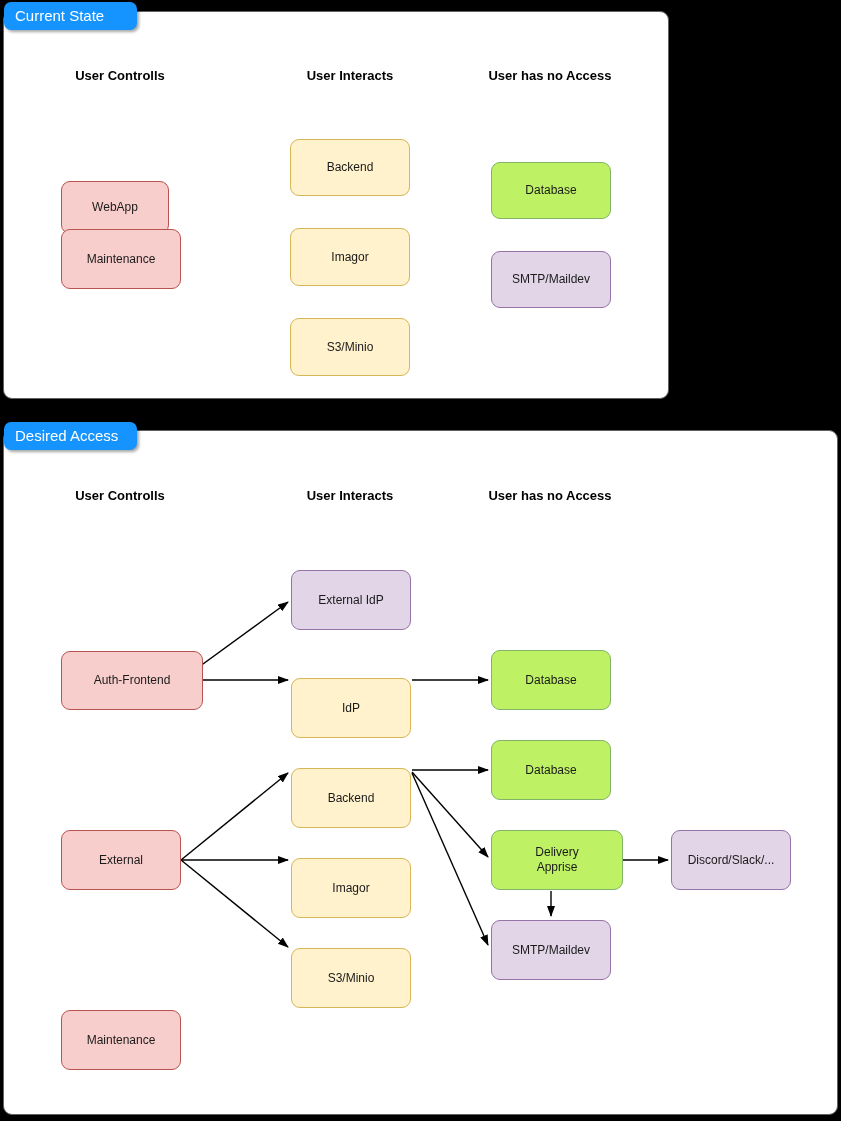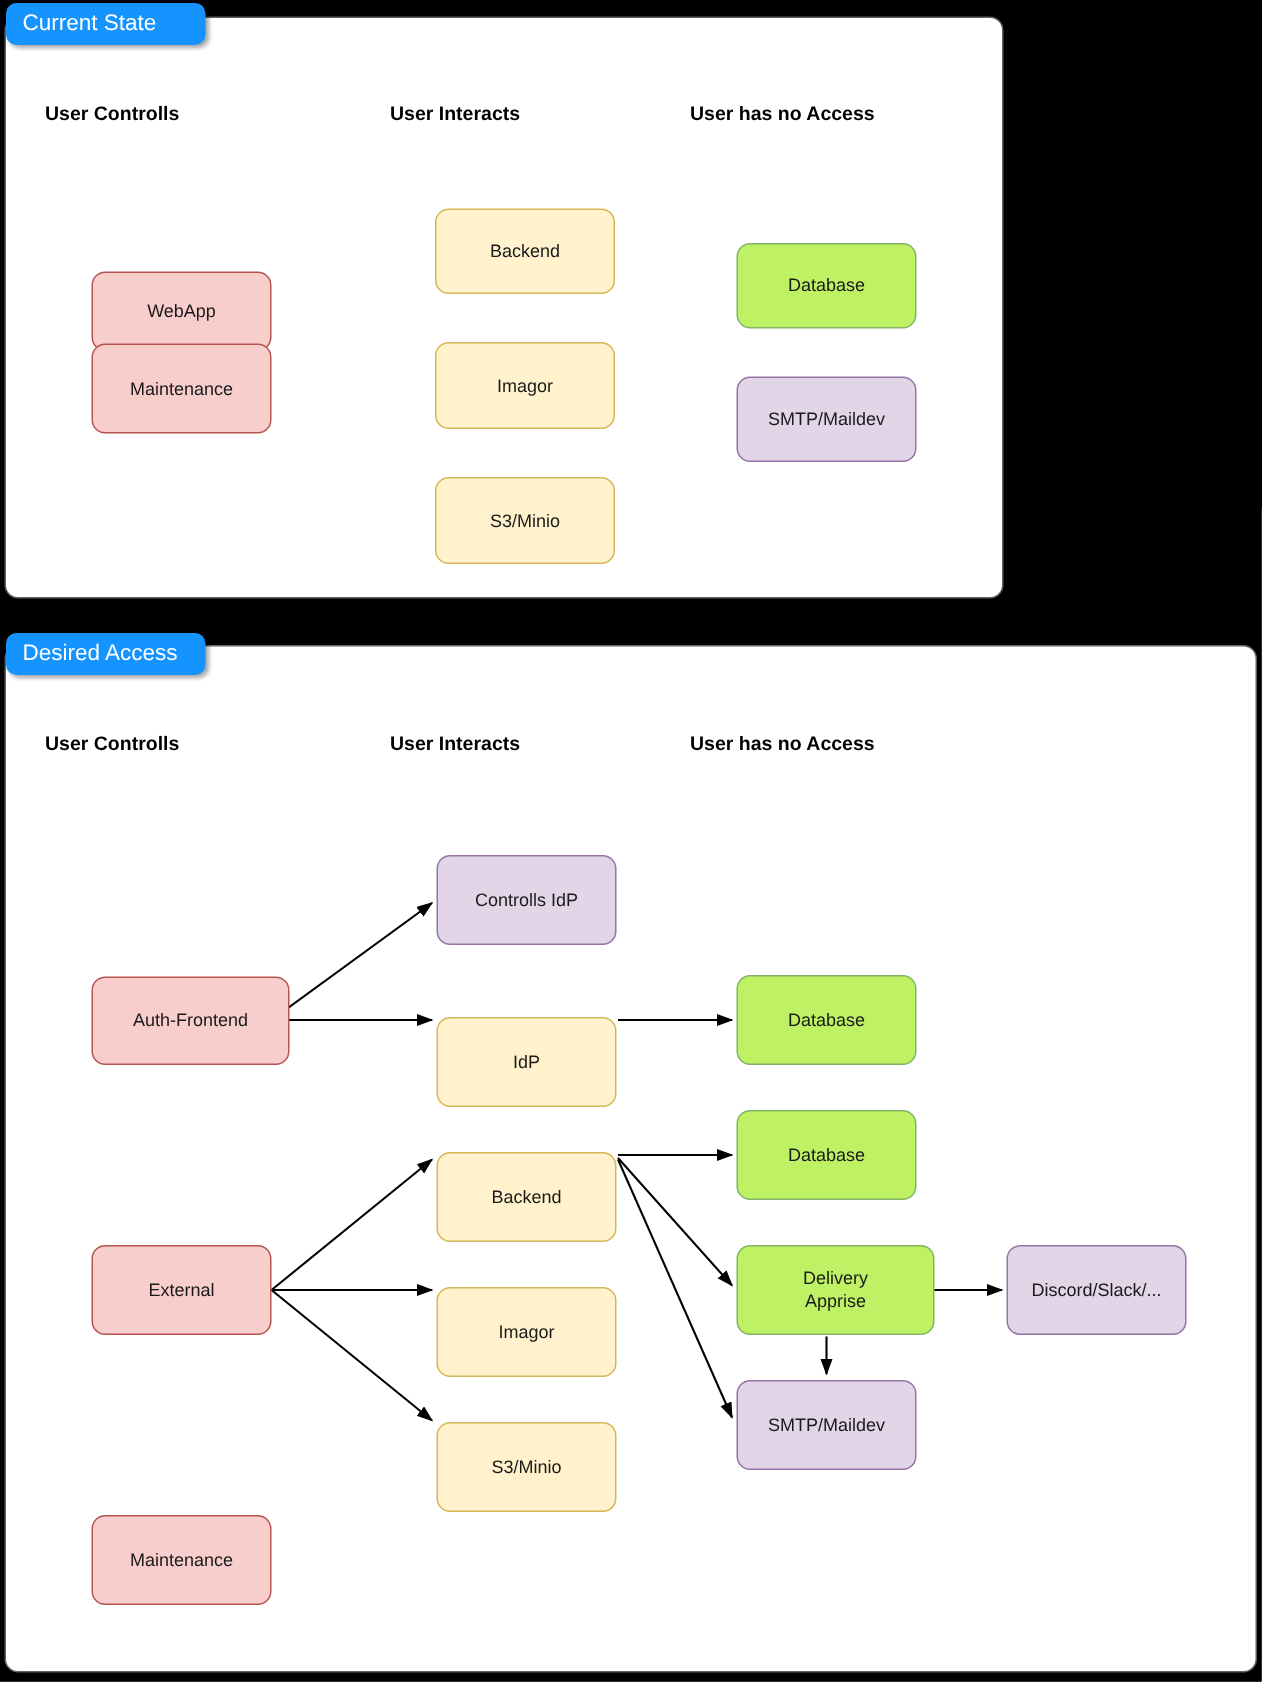--- a/index.html
+++ b/index.html
@@ -31,20 +31,21 @@
     width: 133px;
     padding-left: 11px;
     box-sizing: border-box;
     border-radius: 7px;
     box-shadow: 2px 2px 3px rgba(0,0,0,0.35);
     z-index: 3;
   }
   .col-header {
     position: absolute;
     width: 180px;
+    text-align: center;
     font-weight: bold;
     font-size: 13px;
     color: #000;
     z-index: 2;
   }
   .node {
     position: absolute;
     border-radius: 9px;
     display: flex;
     align-items: center;
@@ -75,40 +76,40 @@
 <div id="page">
 
   <div class="panel" style="left:3px; top:11px; width:666px; height:388px;"></div>
 
   <div class="tab" style="left:4px; top:2px;">Current State</div>
 
   <div class="col-header" style="left:30px; top:68px;">User Controlls</div>
   <div class="col-header" style="left:260px; top:68px;">User Interacts</div>
   <div class="col-header" style="left:460px; top:68px;">User has no Access</div>
 
-  <div class="node red" style="left:61px; top:181px; width:120px; height:53px;">WebApp</div>
+  <div class="node red" style="left:61px; top:181px; width:108px; height:53px;">WebApp</div>
   <div class="node red" style="left:61px; top:229px; width:120px; height:60px;">Maintenance</div>
 
   <div class="node yellow" style="left:290px; top:111px; width:120px; height:57px;">Backend</div>
   <div class="node yellow" style="left:290px; top:200px; width:120px; height:58px;">Imagor</div>
   <div class="node yellow" style="left:290px; top:290px; width:120px; height:58px;">S3/Minio</div>
 
   <div class="node green" style="left:491px; top:162px; width:120px; height:57px;">Database</div>
   <div class="node purple" style="left:491px; top:251px; width:120px; height:57px;">SMTP/Maildev</div>
 
   <div class="panel" style="left:3px; top:430px; width:835px; height:685px;"></div>
 
   <div class="tab" style="left:4px; top:422px;">Desired Access</div>
 
   <div class="col-header" style="left:30px; top:488px;">User Controlls</div>
   <div class="col-header" style="left:260px; top:488px;">User Interacts</div>
   <div class="col-header" style="left:460px; top:488px;">User has no Access</div>
 
-  <div class="node red" style="left:61px; top:651px; width:132px; height:59px;">Auth-Frontend</div>
-  <div class="node purple" style="left:291px; top:570px; width:120px; height:60px;">Controlls IdP</div>
+  <div class="node red" style="left:61px; top:651px; width:142px; height:59px;">Auth-Frontend</div>
+  <div class="node purple" style="left:291px; top:570px; width:120px; height:60px;">External IdP</div>
   <div class="node yellow" style="left:291px; top:650px; width:120px; height:60px;">IdP</div>
   <div class="node green" style="left:491px; top:650px; width:120px; height:60px;">Database</div>
 
   <div class="node red" style="left:61px; top:830px; width:120px; height:60px;">External</div>
   <div class="node yellow" style="left:291px; top:740px; width:120px; height:60px;">Backend</div>
   <div class="node yellow" style="left:291px; top:830px; width:120px; height:60px;">Imagor</div>
   <div class="node yellow" style="left:291px; top:920px; width:120px; height:60px;">S3/Minio</div>
 
   <div class="node green" style="left:491px; top:740px; width:120px; height:60px;">Database</div>
   <div class="node green" style="left:491px; top:830px; width:132px; height:60px;">Delivery

